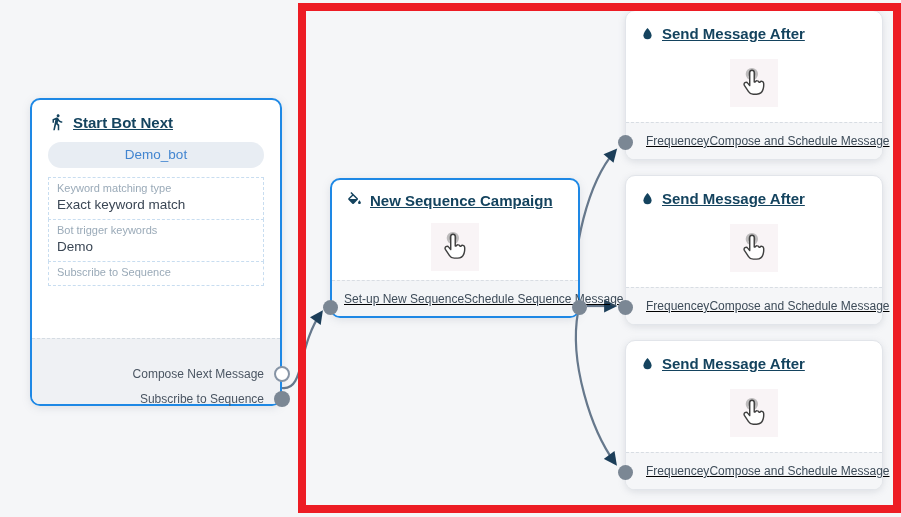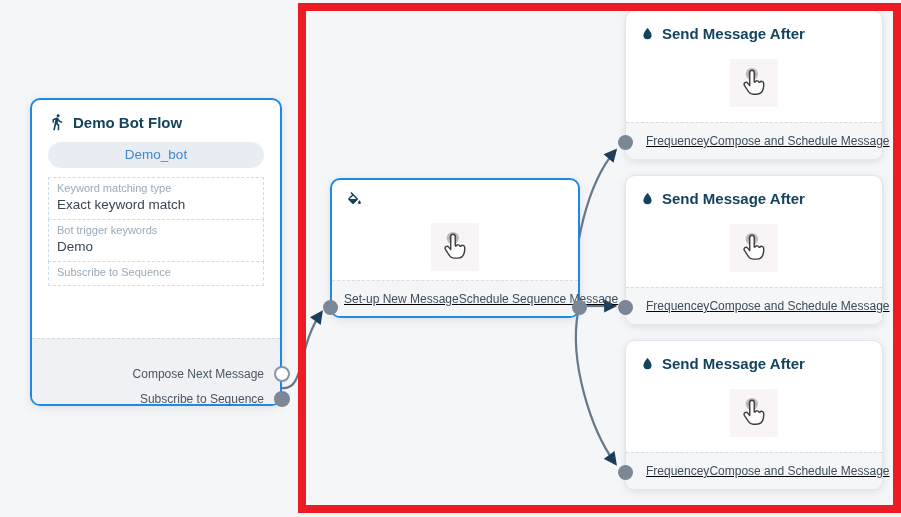--- a/index.html
+++ b/index.html
@@ -9,21 +9,21 @@
     background: #f5f6f8;
     position: relative;
     overflow: hidden;
   }
   .canvas { position: absolute; inset: 0; width: 901px; height: 517px; background: #f5f6f8; }
   svg.edges { position: absolute; left: 0; top: 0; width: 901px; height: 517px; pointer-events: none; }
   svg.edges path.edge { fill: none; stroke: #66788c; stroke-width: 2.2; }
 
   
   .node { position: absolute; background: #fff; border-radius: 10px; }
-  .node-title { display: flex; align-items: center; gap: 7px; font-size: 15px; font-weight: 700; color: #14435e; }
+  .node-title { display: flex; align-items: center; gap: 7px; font-size: 15px; font-weight: 700; color: #14435e; text-decoration: underline; }
   .node-title svg { flex: 0 0 auto; }
 
   
   .start-node {
     left: 30px; top: 98px; width: 252px; height: 308px;
     border: 2px solid #1e88e5;
     box-shadow: 0 2px 8px rgba(120,135,150,.18);
     display: flex; flex-direction: column;
   }
   .start-node .node-title { padding: 13px 16px 9px 16px; }
@@ -107,21 +107,21 @@
     <path class="edge" d="M 578 301 C 569 252, 589 181, 615 151" marker-end="url(#arrow)"></path>
     <path class="edge" d="M 587 306 L 614 306" marker-end="url(#arrow)"></path>
     <path class="edge" d="M 578 312 C 569 362, 591 430, 615 463" marker-end="url(#arrow)"></path>
   </svg>
 
   <div class="node start-node">
     <div class="node-title">
       <svg width="18" height="18" viewBox="0 0 24 24">
         <path fill="#14435e" d="M13.5 5.5c1.1 0 2-.9 2-2s-.9-2-2-2-2 .9-2 2 .9 2 2 2zM9.8 8.9L7 23h2.1l1.8-8 2.1 2v6h2v-7.5l-2.1-2 .6-3C14.8 12 16.8 13 19 13v-2c-1.9 0-3.5-1-4.3-2.4l-1-1.6c-.4-.6-1-1-1.7-1-.3 0-.5.1-.8.1L6 8.3V13h2V9.6l1.8-.7"></path>
       </svg>
-      <span>Demo Bot Flow</span>
+      <span>Start Bot Next</span>
     </div>
     <div class="bot-name-pill">Demo_bot</div>
     <div class="fields">
       <div class="field">
         <div class="field-label">Keyword matching type</div>
         <div class="field-value">Exact keyword match</div>
       </div>
       <div class="field">
         <div class="field-label">Bot trigger keywords</div>
         <div class="field-value">Demo</div>
@@ -140,32 +140,33 @@
         <span class="port filled"></span>
       </div>
     </div>
   </div>
 
   <div class="node seq-node">
     <div class="node-title">
       <svg width="17" height="17" viewBox="0 0 24 24">
         <path fill="#14435e" d="M16.56 8.94L7.62 0 6.21 1.41l2.38 2.38-5.15 5.15c-.59.59-.59 1.54 0 2.12l5.5 5.5c.29.29.68.44 1.06.44s.77-.15 1.06-.44l5.5-5.5c.59-.58.59-1.53 0-2.12zM5.21 10L10 5.21 14.79 10H5.21zM19 11.5s-2 2.17-2 3.5c0 1.1.9 2 2 2s2-.9 2-2c0-1.33-2-3.5-2-3.5z"></path>
       </svg>
-    </div>
-    <div class="node-body">
-      <div class="hand-box">
-        <svg width="38" height="38" viewBox="0 0 32 32">
-          <circle cx="14.2" cy="8.5" r="5.2" fill="#8d8d8d" opacity="0.55"></circle>
-          <circle cx="14.2" cy="8.5" r="3" fill="#6f6f6f" opacity="0.7"></circle>
-          <path d="M12.4 7.2c0-1.1.85-1.9 1.9-1.9s1.9.8 1.9 1.9v8h.8c.3-.7 1-1.2 1.9-1 .6.1 1.1.6 1.3 1.2h.7c.4-.6 1.1-1 1.9-.8.7.2 1.2.8 1.3 1.5 0 0 .3 2.5-.4 5-.6 2.2-2.3 4.3-5.5 4.3h-2.9c-1.8 0-3-.8-3.9-2.2l-3.5-5.2c-.5-.8-.3-1.8.5-2.3.8-.5 1.8-.3 2.3.4l1.7 2.1z" fill="#ffffff" stroke="#3f3f3f" stroke-width="1.2" stroke-linejoin="round"></path>
-        </svg>
-      </div>
-    </div>
-    <div class="node-footer">
-      <span class="port-label">Set-up New Message</span>
+      <span>New Sequence Campaign</span>
+    </div>
+    <div class="node-body">
+      <div class="hand-box">
+        <svg width="38" height="38" viewBox="0 0 32 32">
+          <circle cx="14.2" cy="8.5" r="5.2" fill="#8d8d8d" opacity="0.55"></circle>
+          <circle cx="14.2" cy="8.5" r="3" fill="#6f6f6f" opacity="0.7"></circle>
+          <path d="M12.4 7.2c0-1.1.85-1.9 1.9-1.9s1.9.8 1.9 1.9v8h.8c.3-.7 1-1.2 1.9-1 .6.1 1.1.6 1.3 1.2h.7c.4-.6 1.1-1 1.9-.8.7.2 1.2.8 1.3 1.5 0 0 .3 2.5-.4 5-.6 2.2-2.3 4.3-5.5 4.3h-2.9c-1.8 0-3-.8-3.9-2.2l-3.5-5.2c-.5-.8-.3-1.8.5-2.3.8-.5 1.8-.3 2.3.4l1.7 2.1z" fill="#ffffff" stroke="#3f3f3f" stroke-width="1.2" stroke-linejoin="round"></path>
+        </svg>
+      </div>
+    </div>
+    <div class="node-footer">
+      <span class="port-label">Set-up New Sequence</span>
       <span class="port-label">Schedule Sequence Message</span>
     </div>
     <span class="edge-port in"></span>
     <span class="edge-port out"></span>
   </div>
 
   <div class="node send-node n1">
     <div class="node-title">
       <svg width="15" height="16" viewBox="0 0 24 24">
         <path fill="#14435e" d="M12 2.2C8 7 5.5 10.6 5.5 13.9a6.5 6.5 0 0 0 13 0C18.5 10.6 16 7 12 2.2z"></path>

